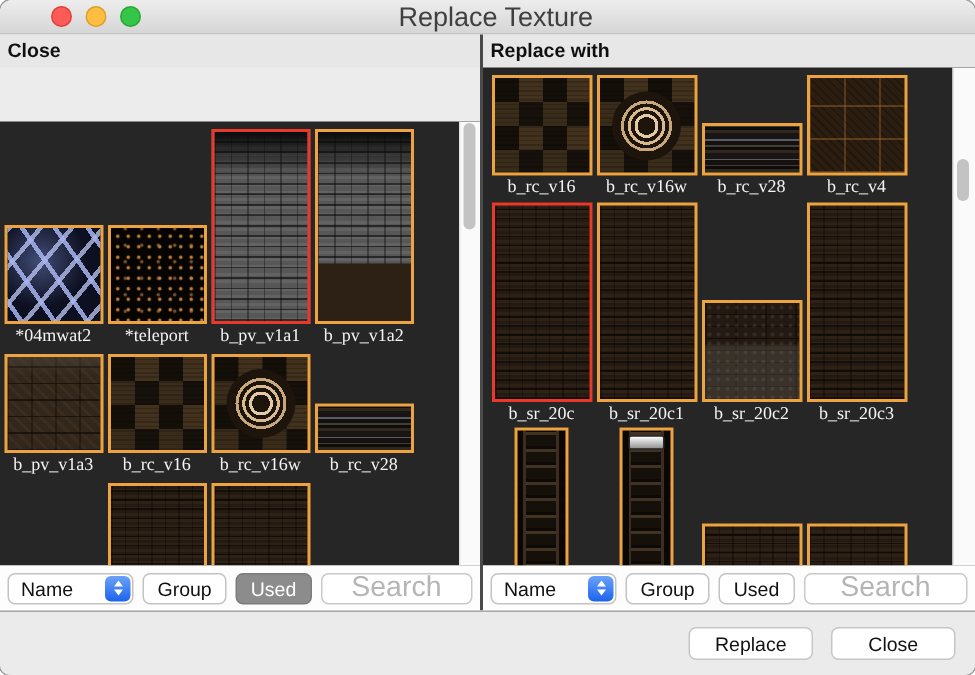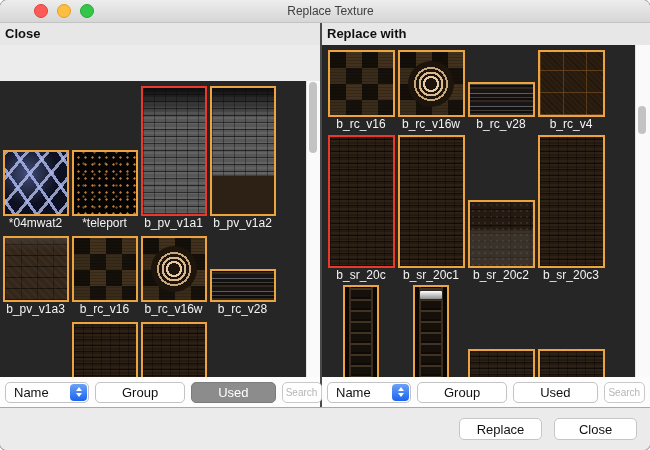--- a/index.html
+++ b/index.html
@@ -7,33 +7,33 @@
           box-shadow:0 0 0 1px rgba(0,0,0,.4);background:#ececec;box-sizing:border-box;}
 
   
   .titlebar{position:absolute;left:0;top:0;right:0;height:22px;
             background:linear-gradient(#ededed,#d6d6d6);border-bottom:1px solid #c3c3c3;}
   .tl{position:absolute;top:4px;width:14px;height:14px;border-radius:50%;box-sizing:border-box;}
   .tl.red{left:34px;background:#fc5b57;border:1px solid #e14138;}
   .tl.yellow{left:57px;background:#fdbe41;border:1px solid #dfa023;}
   .tl.green{left:80px;background:#35c649;border:1px solid #26a932;}
   .title{position:absolute;left:0;right:0;top:0;height:22px;line-height:22px;text-align:center;
-         font-size:12px;color:#404040;padding-left:11px;}
+         font-size:18px;color:#404040;padding-left:11px;}
 
   
   .headerbar{position:absolute;left:0;top:23px;right:0;height:22px;background:#e7e7e7;}
   .hlabel{position:absolute;top:0;height:22px;line-height:22px;font-size:13px;font-weight:bold;color:#101010;}
   .hlabel.find{left:5px;}
   .hlabel.replace{left:327px;}
 
   
   .panel{position:absolute;top:45px;bottom:73px;background:#262626;overflow:hidden;}
   .panel-left{left:0;width:320px;margin-top:36px;}
   .panel-right{left:322px;right:0;}
-  .grid{position:absolute;top:0;left:0;right:14px;}
+  .grid{position:absolute;top:0;left:0;right:14px;font-family:Liberation Serif, serif;}
   .trow{display:flex;align-items:flex-end;}
   .tcol{display:flex;justify-content:center;align-items:flex-end;height:100%;flex:0 0 auto;}
   .lrow{display:flex;}
   .tlabel{text-align:center;color:#f4f4f4;font-size:12px;height:16px;line-height:15px;white-space:nowrap;overflow:hidden;}
   .tile{box-sizing:border-box;position:relative;overflow:hidden;}
   .sel-orange{border:2px solid var(--sel-orange,#eda33f);}
   .sel-red{border:2px solid var(--sel-red,#e8392b);}
 
   
   .sbtrack{position:absolute;top:0;bottom:0;right:0;width:13px;background:#fafafa;border-left:1px solid #e4e4e4;}
@@ -112,25 +112,25 @@
   .controls-left{left:0;width:320px;}
   .controls-right{left:322px;right:0;}
   .popup{position:relative;flex:0 0 auto;width:84px;height:21px;background:#ffffff;border:1px solid #c3c3c3;
          border-radius:5px;box-sizing:border-box;display:flex;align-items:center;padding-left:8px;
          font-size:13px;color:#111;}
   .stepper{position:absolute;right:1px;top:1px;bottom:1px;width:17px;border-radius:4px;
            background:linear-gradient(#6ba2f8,#1b63ee);display:flex;flex-direction:column;
            align-items:center;justify-content:center;gap:2px;}
   .tri-up{width:0;height:0;border-left:3px solid transparent;border-right:3px solid transparent;border-bottom:4px solid #fff;}
   .tri-down{width:0;height:0;border-left:3px solid transparent;border-right:3px solid transparent;border-top:4px solid #fff;}
-  .ctl-btn{flex:0 0 auto;height:21px;padding:0 26px;background:#ffffff;border:1px solid #c3c3c3;border-radius:5px;
+  .ctl-btn{flex:0 0 auto;height:21px;padding:0 9px;background:#ffffff;border:1px solid #c3c3c3;border-radius:5px;
            font-size:13px;color:#111;display:flex;align-items:center;box-sizing:border-box;}
   .ctl-btn.active{background:#8c8c8c;border-color:#7c7c7c;color:#ffffff;}
   .searchbox{flex:1 1 auto;height:21px;border:1px solid #c9c9c9;border-radius:5px;box-sizing:border-box;
-             font-size:10px;text-align:center;color:#333;outline:none;background:#fff;min-width:40px;
+             font-size:19px;text-align:center;color:#333;outline:none;background:#fff;min-width:40px;
              font-family:"Liberation Sans",sans-serif;}
   .searchbox::placeholder{color:#b5b5b5;}
 
   
   .footer{position:absolute;left:0;right:0;top:407px;height:43px;background:#ebebeb;border-top:1px solid #a9a9a9;
           box-sizing:border-box;display:flex;justify-content:flex-end;align-items:flex-start;
           gap:12px;padding:10px 13px 0 0;}
   .footer-btn{min-width:83px;height:22px;background:#ffffff;border:1px solid #c6c6c6;border-radius:5px;
               font-size:13px;color:#111;font-family:"Liberation Sans",sans-serif;
               display:flex;align-items:center;justify-content:center;box-sizing:border-box;}

